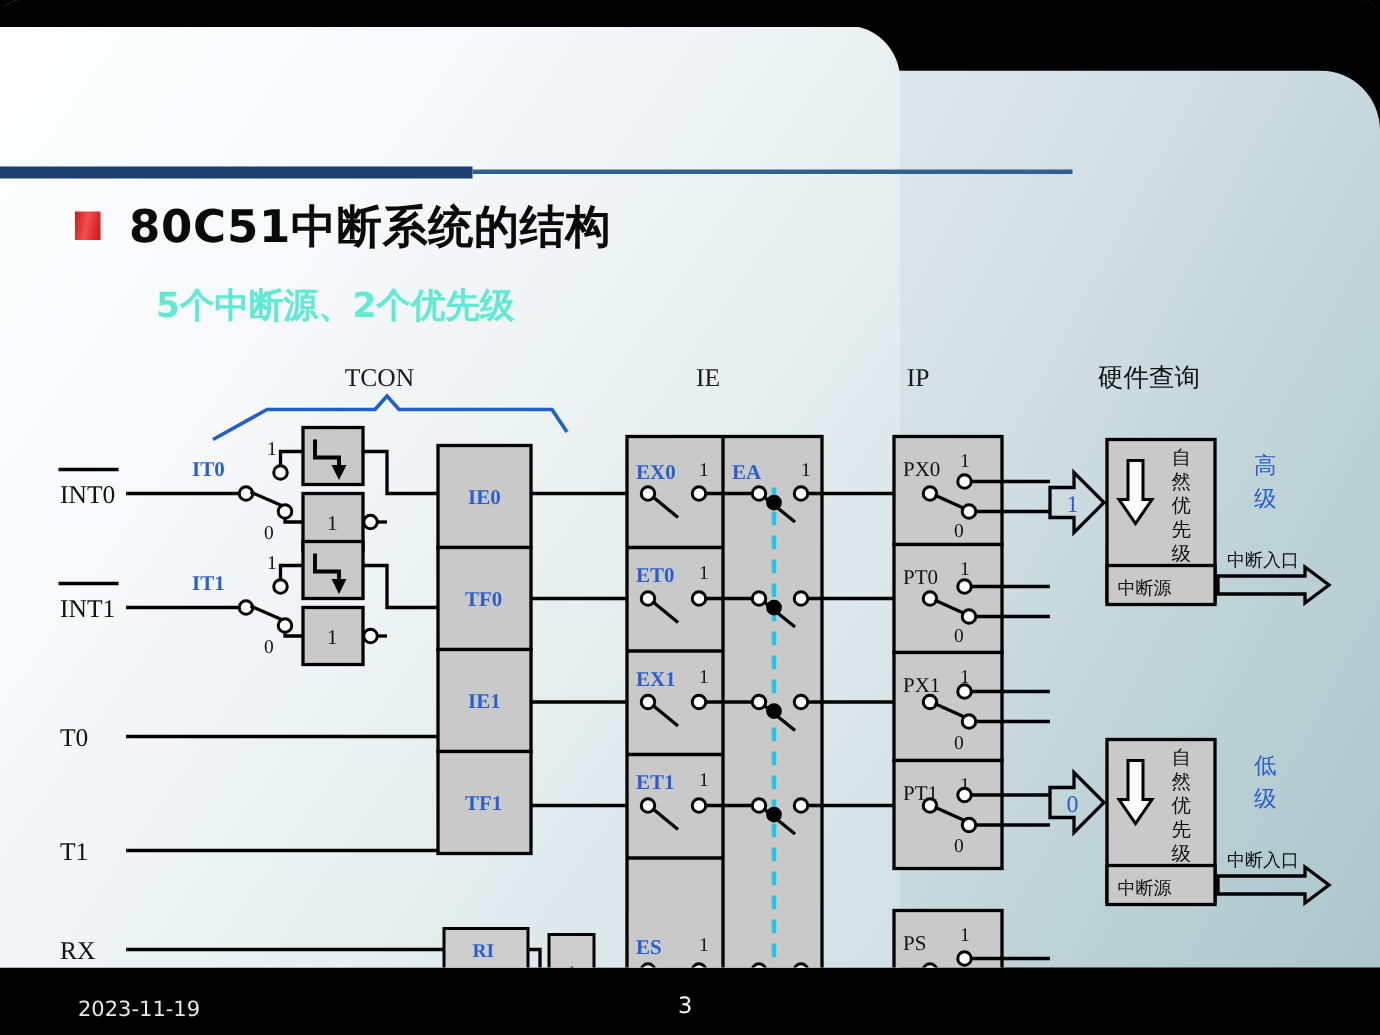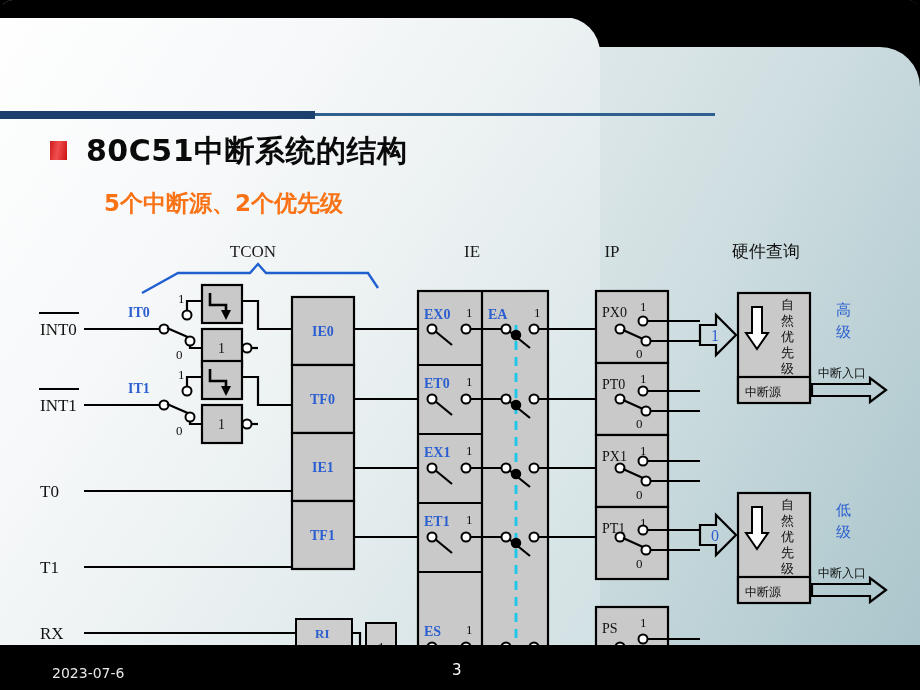--- a/index.html
+++ b/index.html
@@ -39,21 +39,21 @@
   
   #rule-dark{position:absolute;left:0px;top:111px;width:315px;height:8px;background:#1b3f6e;}
   #rule-light{position:absolute;left:315px;top:113px;width:400px;height:3px;background:#30608f;}
 
   
   #bullet{position:absolute;left:50px;top:141px;width:17px;height:19px;
      background:linear-gradient(100deg,#d01b1b 0%,#f05050 45%,#cc1212 100%);}
   #title{position:absolute;left:86px;top:131px;font-family:"DejaVu Sans",sans-serif;
      font-weight:bold;font-size:30px;color:#0a0a0a;letter-spacing:.5px;white-space:nowrap;}
   #subtitle{position:absolute;left:104px;top:188px;font-family:"DejaVu Sans",sans-serif;
-     font-weight:bold;font-size:23px;color:#f97316;white-space:nowrap;}
+     font-weight:bold;font-size:23px;color:#5eead4;white-space:nowrap;}
 
   
   #footer-date{position:absolute;left:52px;bottom:9px;font-family:"DejaVu Sans",sans-serif;
      font-size:14px;color:#e8e8e8;}
   #footer-page{position:absolute;left:452px;bottom:11px;font-family:"DejaVu Sans",sans-serif;
      font-size:15px;color:#ffffff;}
 
   
   #diagram{position:absolute;left:0px;top:225px;width:774px;height:420px;}
   #diagram svg{display:block;}
@@ -351,16 +351,16 @@
       <text class="cnblue" x="836" y="312">级</text>
 
       <text class="cnsmall" x="818" y="352">中断入口</text>
       <path class="wire" d="M812,359 L870,359 L870,353 L886,365 L870,377 L870,371 L812,371 Z" fill="#fff"></path>
 
     </svg>
   </div>
 
   <div id="bottomhl"></div>
   <div id="bottombar"></div>
-  <div id="footer-date">2023-07-6</div>
+  <div id="footer-date">2023-11-19</div>
   <div id="footer-page">3</div>
 
 </div>
 
 </body></html>

